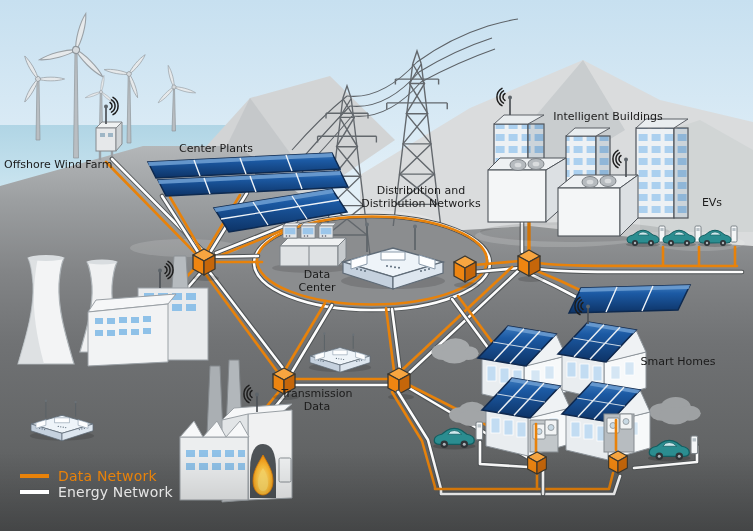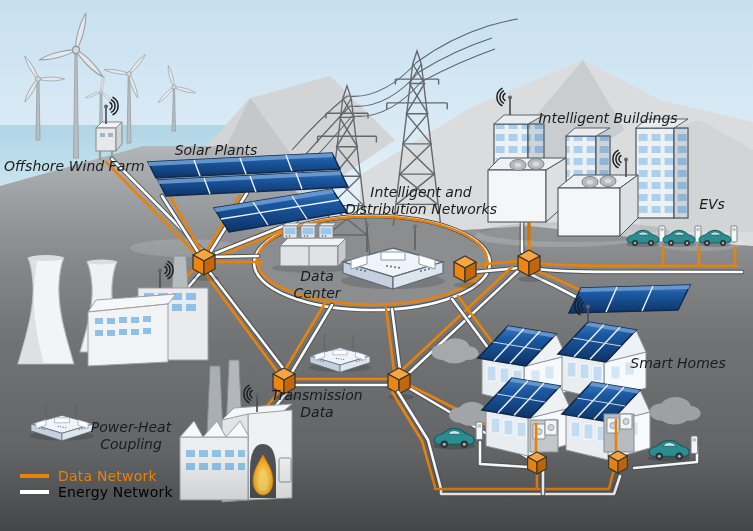--- a/index.html
+++ b/index.html
@@ -1,28 +1,28 @@
 <!DOCTYPE html>
 <html><head>
 <meta charset="utf-8">
 <style>
   html,body{margin:0;padding:0;background:#555;}
   .stage{position:relative;width:753px;height:531px;overflow:hidden;
          font-family:"DejaVu Sans","Liberation Sans",sans-serif;background:#737576;}
   .stage svg{position:absolute;left:0;top:0;}
-  .lbl{position:absolute;font-size:14px;line-height:1.22;color:#1b1b1b;white-space:nowrap;z-index:5;font-style:italic;}
+  .lbl{position:absolute;font-size:11px;line-height:1.22;color:#1b1b1b;white-space:nowrap;z-index:5;}
   .ctr{transform:translateX(-50%);text-align:center;}
   .legend{position:absolute;left:20px;top:468px;z-index:5;}
   .lrow{display:flex;align-items:center;height:16px;}
   .sw{width:29px;height:4.5px;margin-right:9px;}
   .sw-data{background:#e8820a;}
   .sw-energy{background:#ffffff;height:3.5px;box-shadow:0 0 0 0.6px #4e5254;}
   .ltext{font-weight:normal;font-size:14px;letter-spacing:.2px;}
   .ltext-data{color:#e8820a;}
-  .ltext-energy{color:#000000;}
+  .ltext-energy{color:#e5e5e5;}
   .eo{stroke:#4e5254;stroke-width:4.6;fill:none;stroke-linecap:round;stroke-linejoin:round}
   .ew{stroke:#fdfdfd;stroke-width:2.6;fill:none;stroke-linecap:round;stroke-linejoin:round}
   .dl{stroke:#e8820a;stroke-width:2.6;fill:none;stroke-linecap:round;stroke-linejoin:round}
   .dl2{stroke:#e8820a;stroke-width:3.4;fill:none;stroke-linecap:round;stroke-linejoin:round}
 </style>
 </head>
 <body>
 
 <div class="stage">
 <svg width="753" height="531" viewBox="0 0 753 531">
@@ -492,34 +492,30 @@
     <use href="#chg" transform="translate(476,422) scale(1.1)"></use>
     <use href="#car" transform="translate(433,428) scale(1.25)"></use>
     <use href="#chg" transform="translate(691,436) scale(1.1)"></use>
     <use href="#car" transform="translate(648,440) scale(1.25)"></use>
   </g>
 
   <rect x="0" y="452" width="753" height="79" fill="url(#vg)"></rect>
 </svg>
 
   <div class="lbl" style="left:4px;top:158px">Offshore Wind Farm</div>
-  <div class="lbl ctr" style="left:216px;top:142px">Solar Plants</div>
+  <div class="lbl ctr" style="left:216px;top:142px">Center Plants</div>
   <div class="lbl ctr" style="left:421px;top:184px">
-    <div>Intelligent and</div>
+    <div>Distribution and</div>
     <div>Distribution Networks</div>
   </div>
   <div class="lbl ctr" style="left:608px;top:110px">Intelligent Buildings</div>
   <div class="lbl ctr" style="left:712px;top:196px">EVs</div>
   <div class="lbl ctr" style="left:317px;top:268px">
     <div>Data</div>
     <div>Center</div>
-  </div>
-  <div class="lbl ctr" style="left:131px;top:419px">
-    <div>Power-Heat</div>
-    <div>Coupling</div>
   </div>
   <div class="lbl ctr" style="left:317px;top:387px">
     <div>Transmission</div>
     <div>Data</div>
   </div>
   <div class="lbl ctr" style="left:678px;top:355px">Smart Homes</div>
 
   <div class="legend">
     <div class="lrow">
       <span class="sw sw-data"></span>

